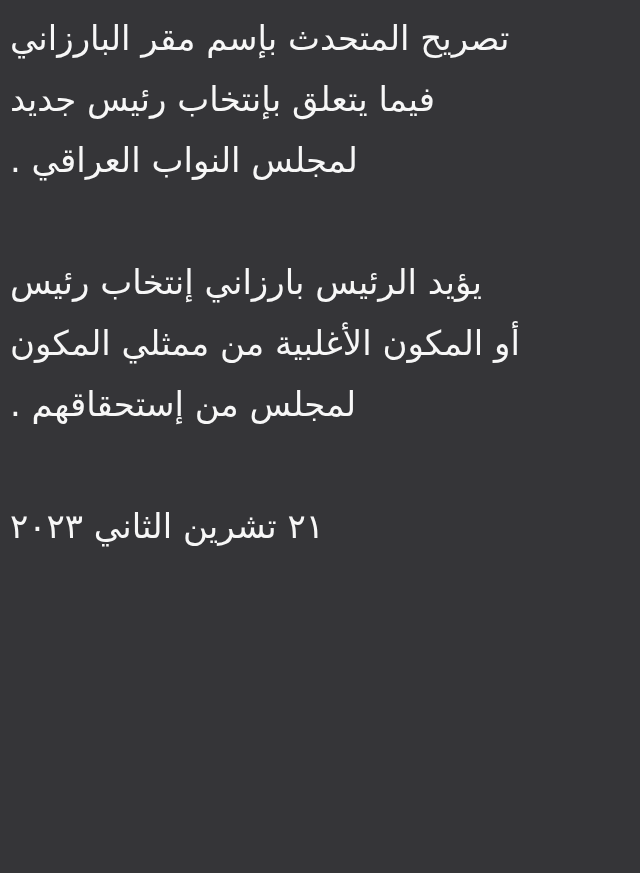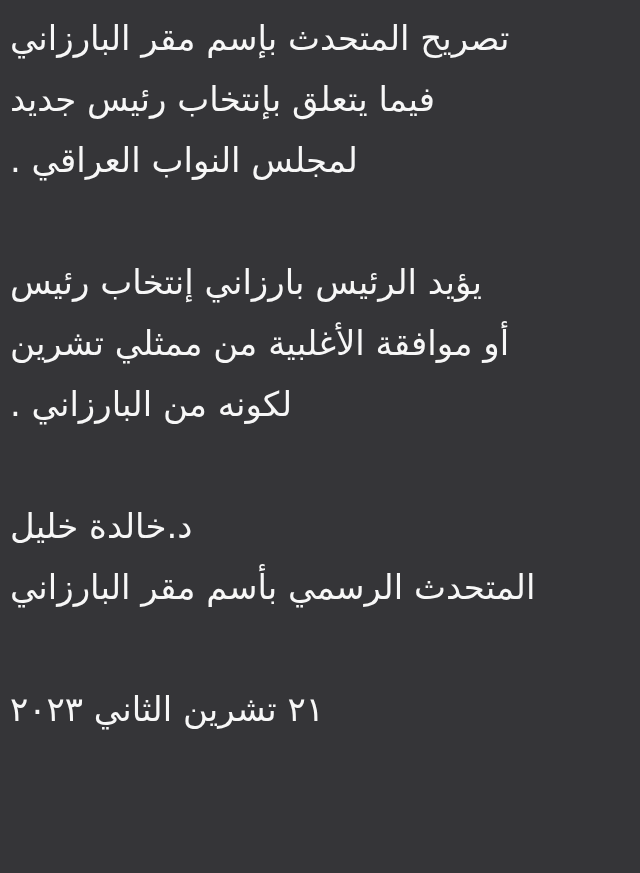--- a/index.html
+++ b/index.html
@@ -42,26 +42,22 @@
 <div class="statement-page" dir="rtl">
 
   <div class="para">
     <div class="text-line">تصريح المتحدث بإسم مقر البارزاني</div>
     <div class="text-line">فيما يتعلق بإنتخاب رئيس جديد</div>
     <div class="text-line">لمجلس النواب العراقي .</div>
   </div>
 
   <div class="para">
     <div class="text-line">يؤيد الرئيس بارزاني إنتخاب رئيس</div>
-    <div class="text-line">أو موافقة الأغلبية من ممثلي تشرين</div>
-    <div class="text-line">لكونه من البارزاني .</div>
+    <div class="text-line">أو المكون الأغلبية من ممثلي المكون</div>
+    <div class="text-line">لمجلس من إستحقاقهم .</div>
   </div>
 
-  <div class="para">
-    <div class="text-line">د.خالدة خليل</div>
-    <div class="text-line">المتحدث الرسمي بأسم مقر البارزاني</div>
-  </div>
 
   <div class="para">
     <div class="text-line">٢١ تشرين الثاني ٢٠٢٣</div>
   </div>
 
 </div>
 
 </body></html>

